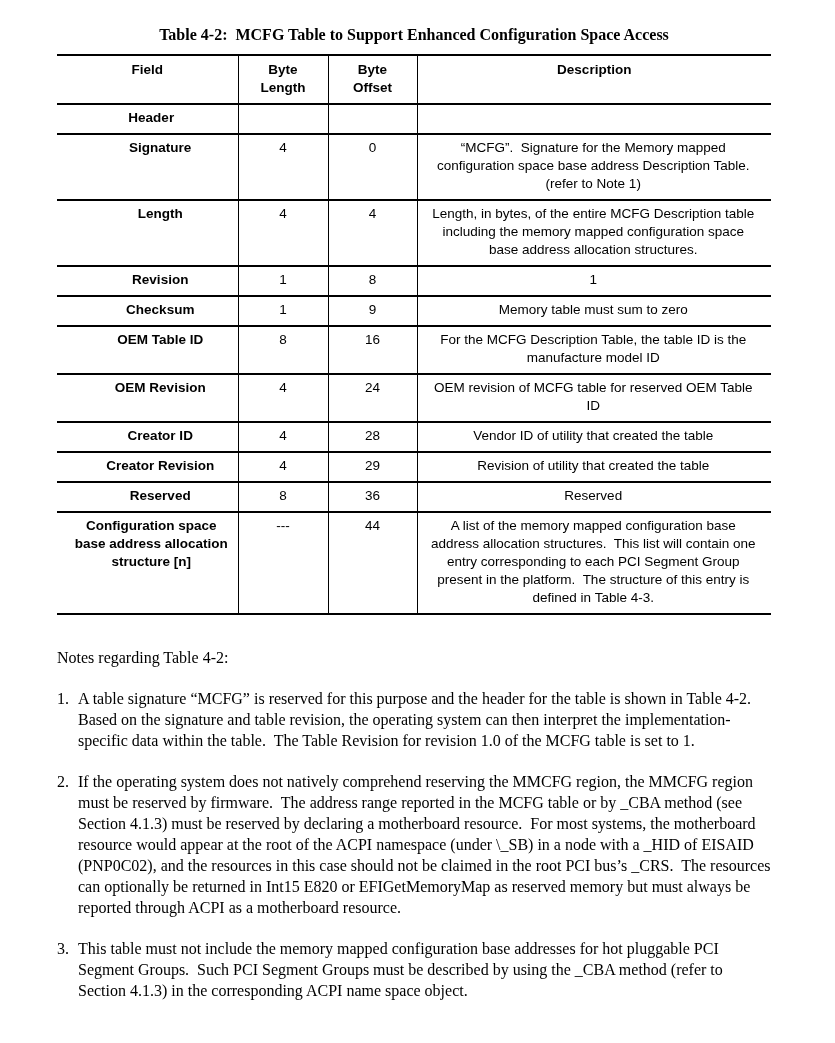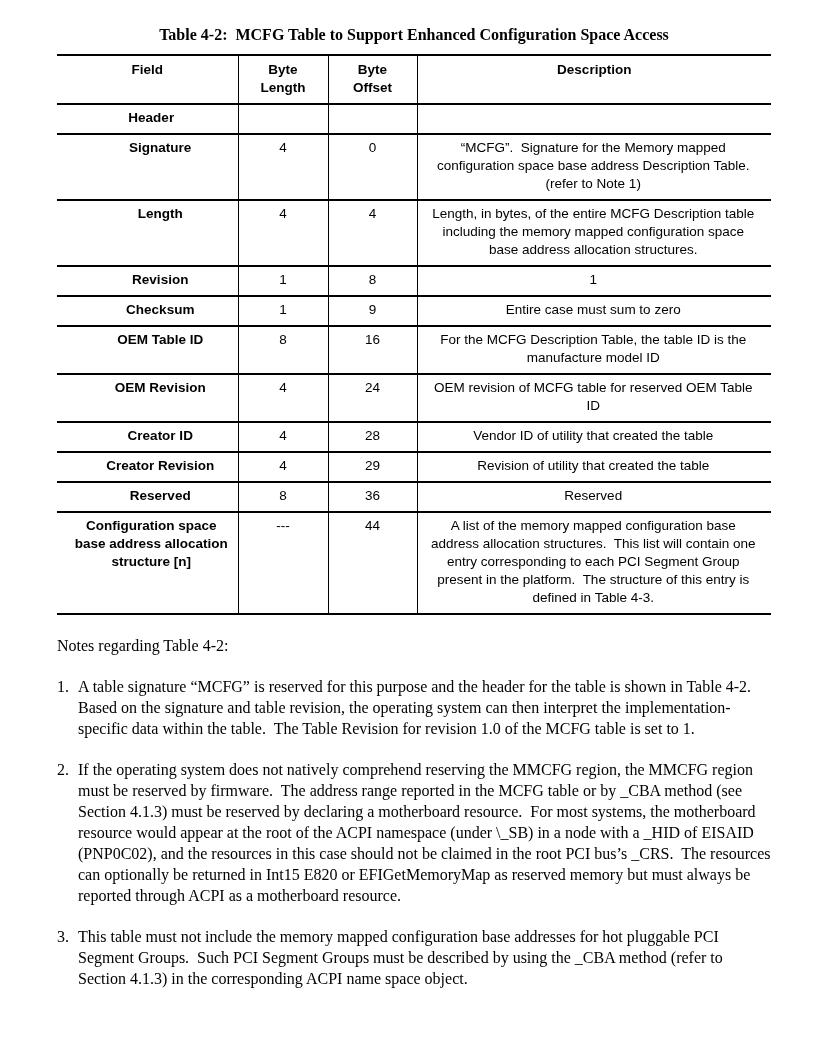--- a/index.html
+++ b/index.html
@@ -43,21 +43,21 @@
   .spec th + th, .spec td + td { border-left:1px solid #000; }
 
   .spec th { font-weight:bold; padding:5px 12px 6px 12px; }
   .spec td { padding:4px 12px 6px 12px; }
   td.field  { padding-right:4px;font-weight:bold; }
   td.field.indent { padding-left:30px; }
   td.num    { text-align:center; padding-left:2px; padding-right:2px; }
   td.desc   { padding-left:10px; white-space:pre-wrap; }
 
   .notes {
-    margin-top:20px;
+    margin-top:32px;
     width:716px;
     font-family:"Liberation Serif", serif;
     font-size:16px;
     line-height:21px;
   }
   .notes-heading { white-space:pre-wrap; }
   .note-item { display:flex; margin-top:20px; }
   .note-num  { flex:0 0 21px; }
   .note-text { flex:1; white-space:pre-wrap; }
 </style>
@@ -105,21 +105,21 @@
         <tr>
           <td class="field indent">Revision</td>
           <td class="num">1</td>
           <td class="num">8</td>
           <td class="desc">1</td>
         </tr>
         <tr>
           <td class="field indent">Checksum</td>
           <td class="num">1</td>
           <td class="num">9</td>
-          <td class="desc">Entire case must sum to zero</td>
+          <td class="desc">Memory table must sum to zero</td>
         </tr>
         <tr>
           <td class="field indent">OEM Table ID</td>
           <td class="num">8</td>
           <td class="num">16</td>
           <td class="desc">For the MCFG Description Table, the table ID is the manufacture model ID</td>
         </tr>
         <tr>
           <td class="field indent">OEM Revision</td>
           <td class="num">4</td>

